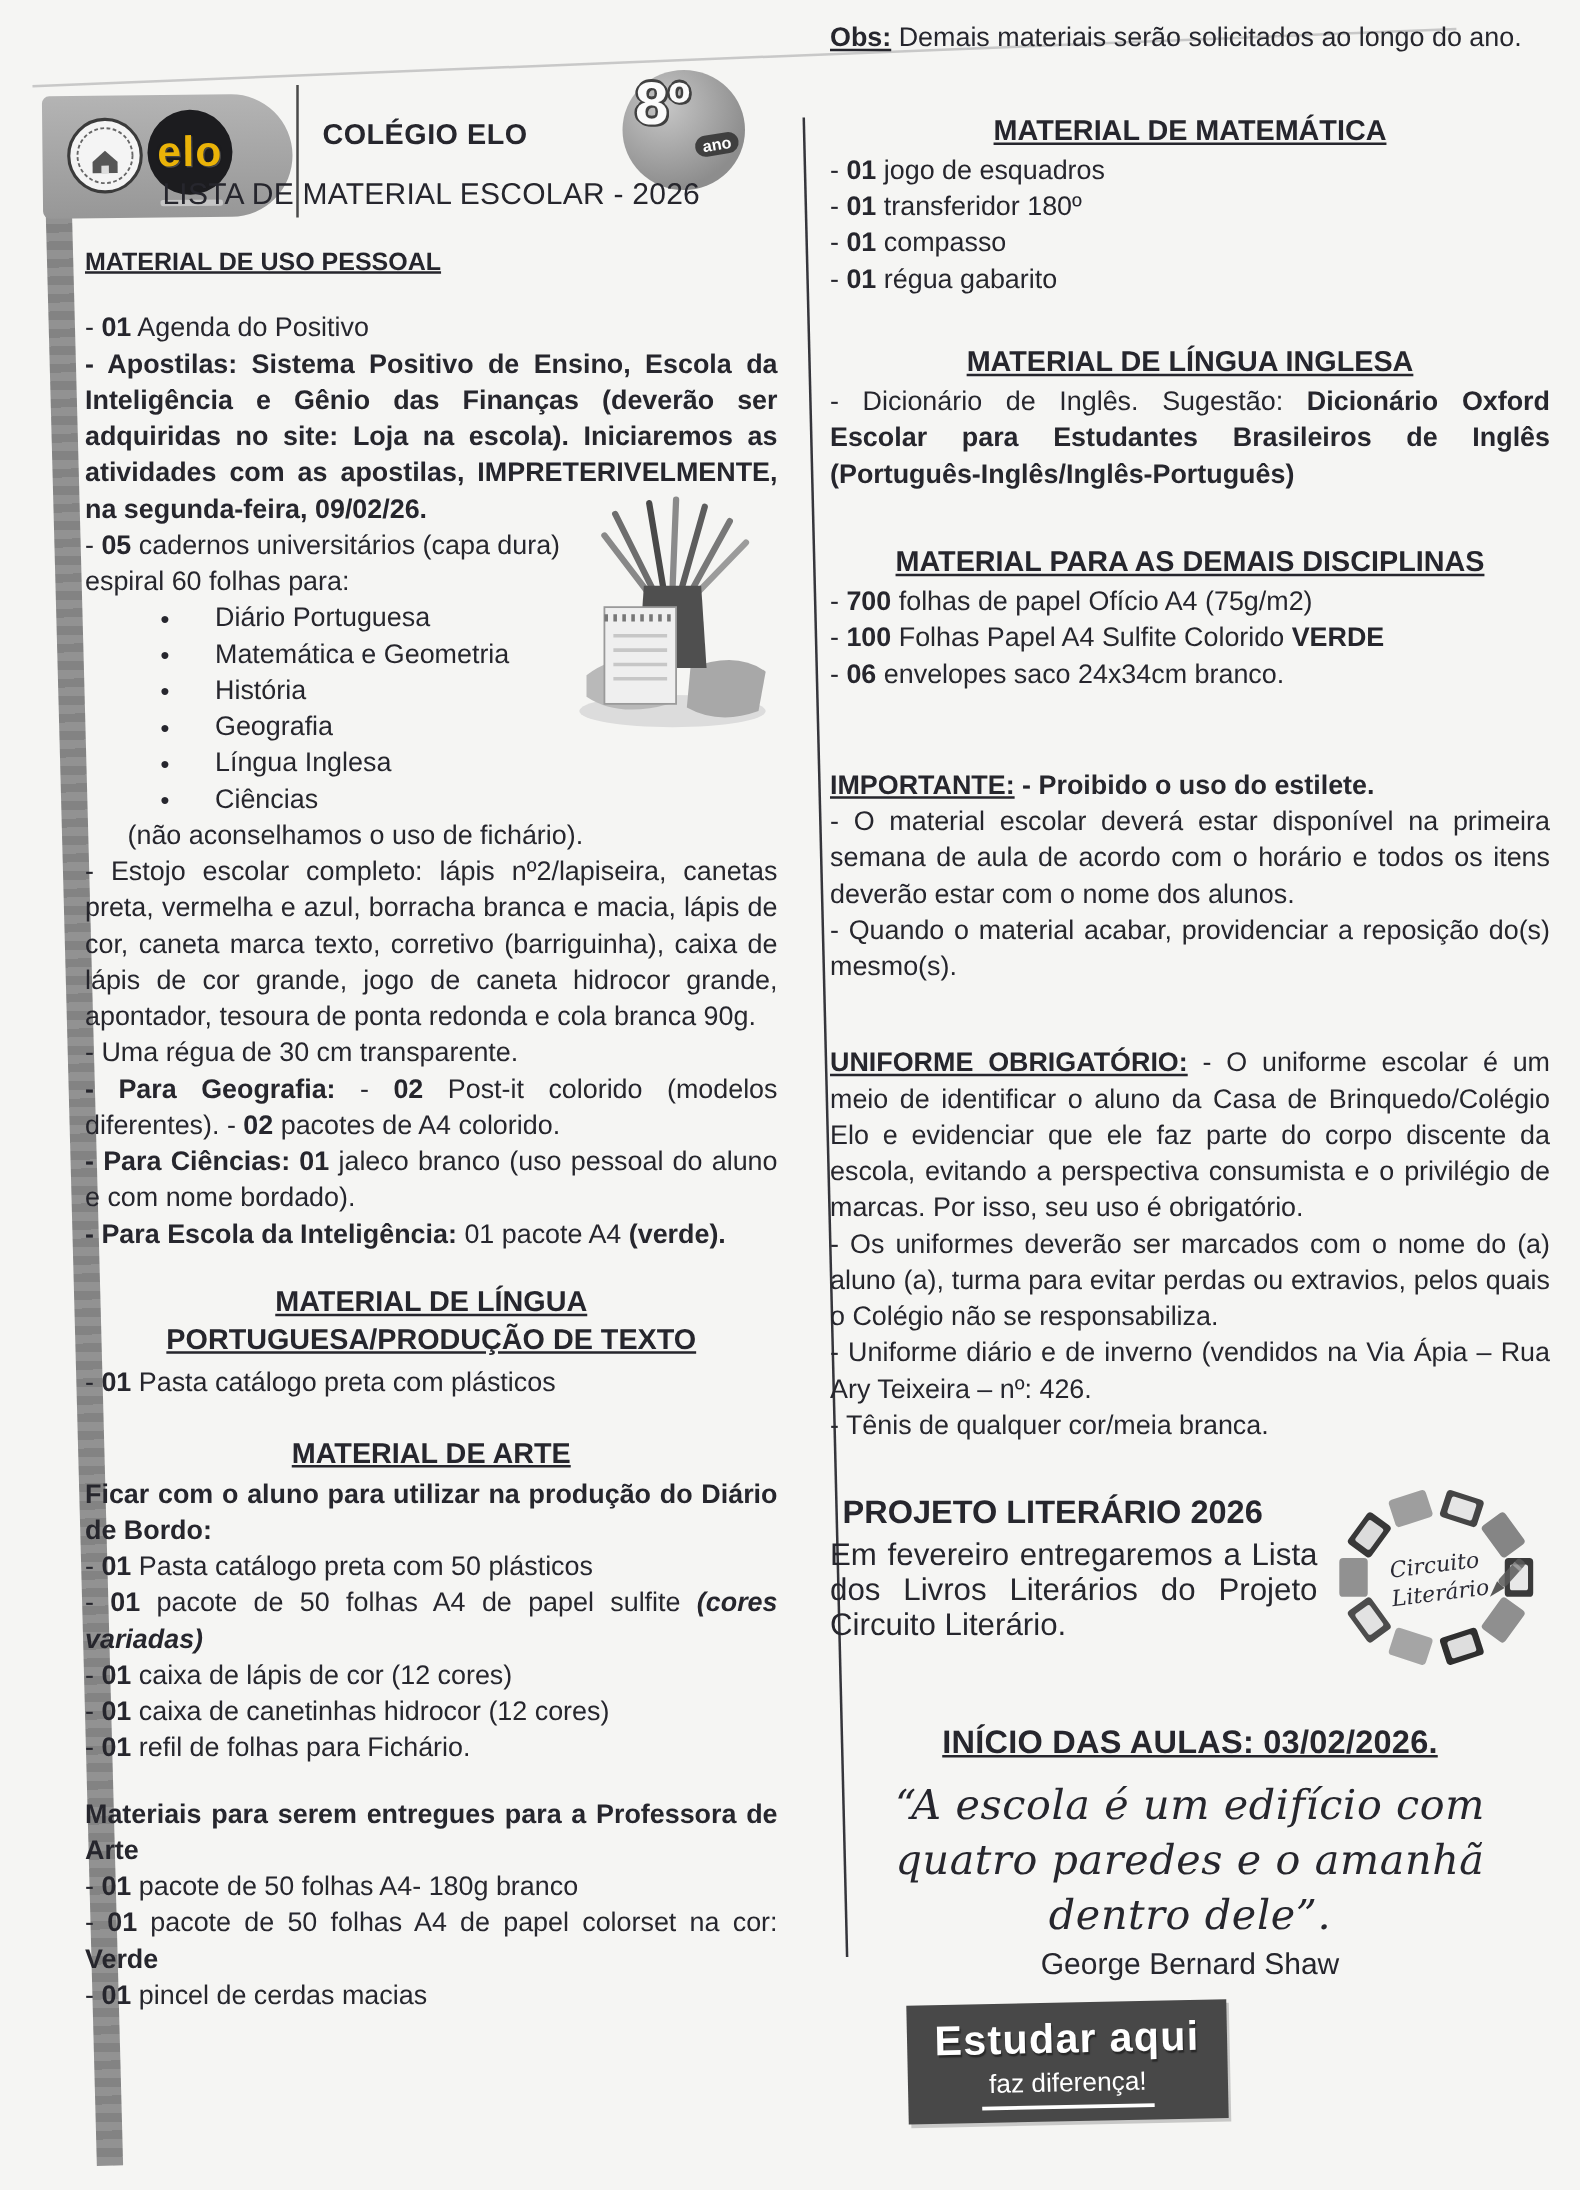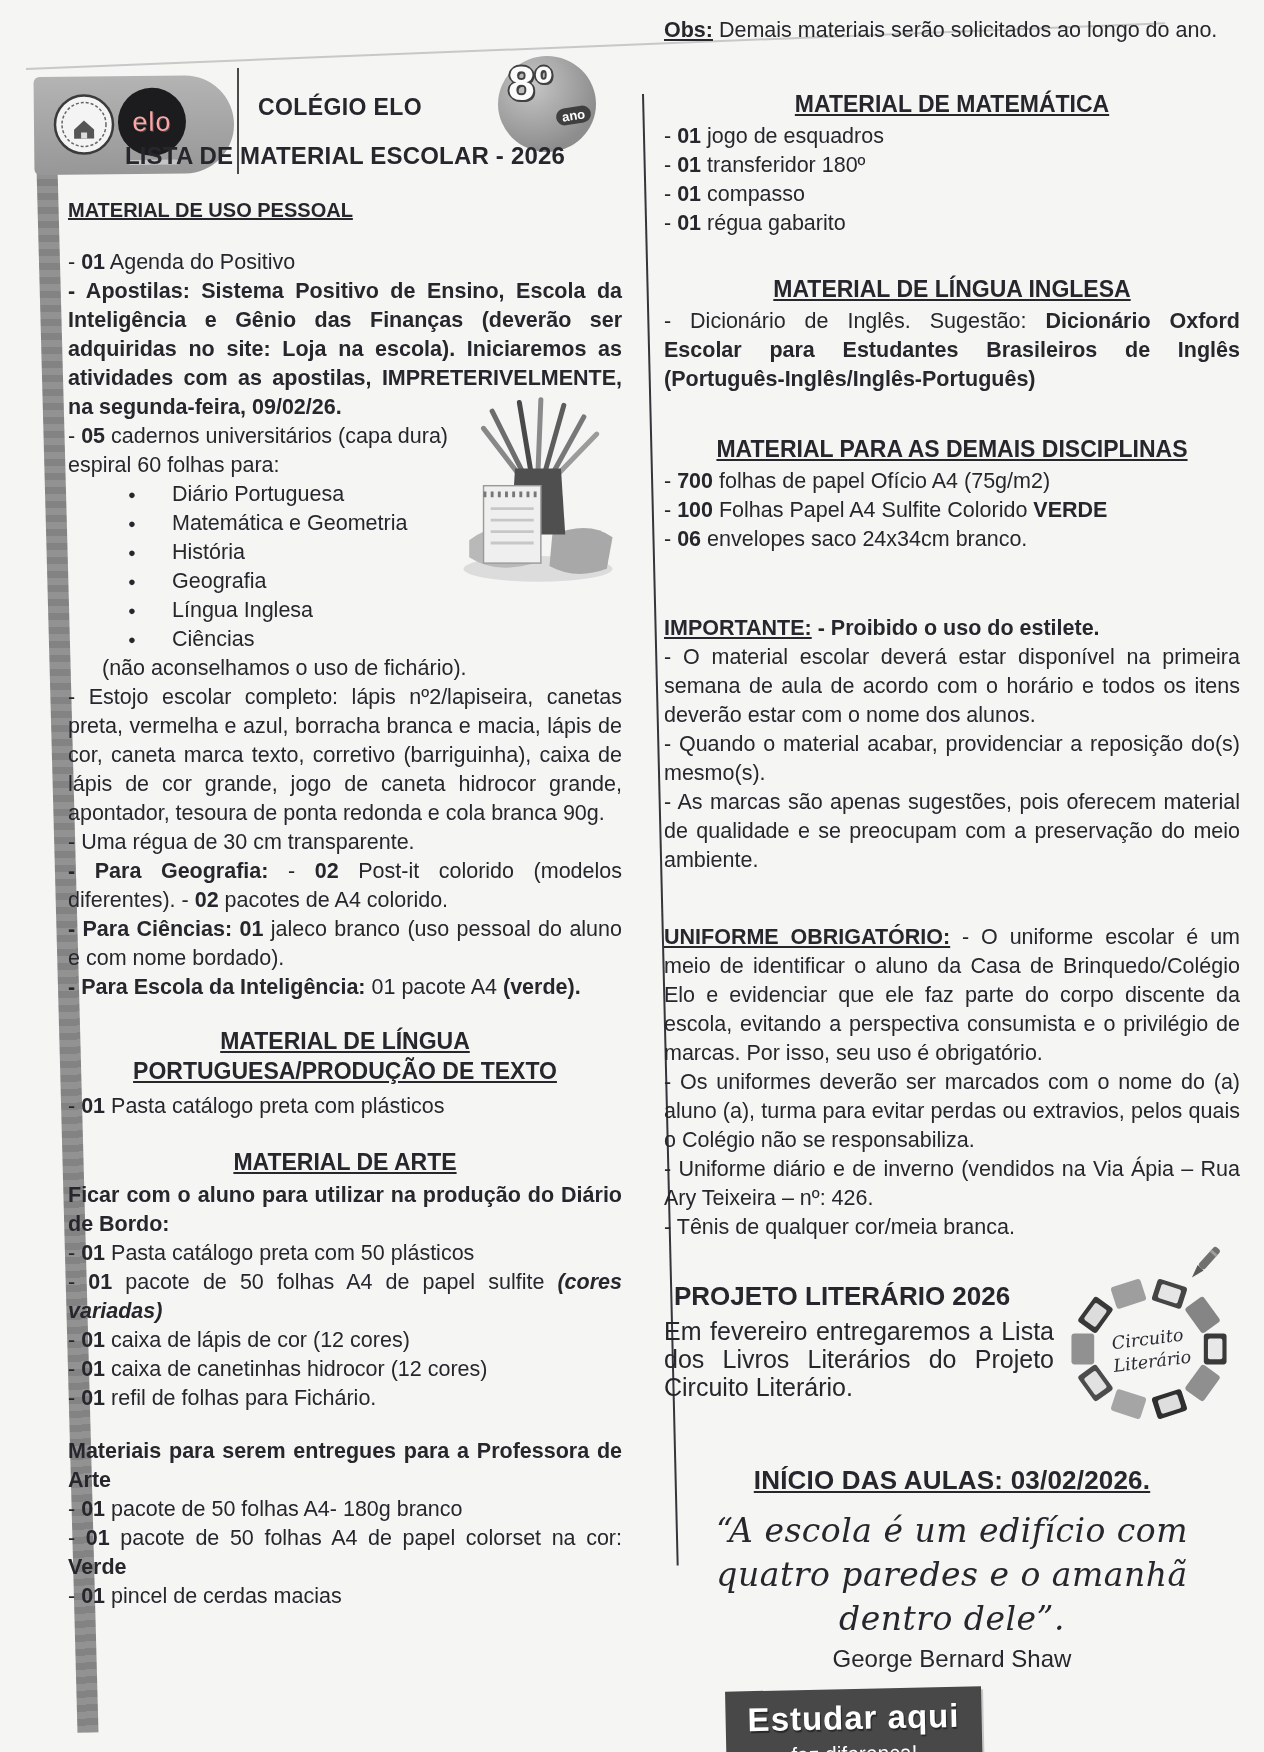--- a/index.html
+++ b/index.html
@@ -19,31 +19,31 @@
     transform:rotate(-1.5deg);transform-origin:top center;}
   .divider{position:absolute;left:642px;top:94px;width:2px;height:1472px;background:#35353b;transform:rotate(-1.35deg);transform-origin:top center}
 
   
   .ribbon{position:absolute;left:34px;top:76px;width:200px;height:98px;border-radius:6px 50px 50px 6px;
     background:linear-gradient(180deg,#b4b4b4,#979797);transform:rotate(-.6deg);}
   .ribbon-line{position:absolute;left:237px;top:68px;width:2px;height:106px;background:#4a4a4a}
   .seal{position:absolute;left:18px;top:16px;width:64px;height:64px}
   .elo-mark{position:absolute;left:84px;top:12px;width:68px;height:68px;background:#1c1c1f;border-radius:50%;
     display:flex;align-items:center;justify-content:center}
-  .elo-word{color:#fca5a5;font-weight:400;font-size:27px;letter-spacing:1px;
+  .elo-word{color:#eab308;font-weight:700;font-size:34px;letter-spacing:1px;
     text-shadow:0 0 2px #1c1c1f, 1px 1px 0 #555}
   .elo-sub{position:absolute;left:94px;top:84px;width:50px;height:5px;background:#d3d3d3;opacity:.75;border-radius:2px}
   .school-name{position:absolute;left:228px;top:94px;width:224px;text-align:center;font-size:23px;font-weight:700;letter-spacing:.4px}
   .grade-badge{position:absolute;left:498px;top:56px;width:98px;height:96px;border-radius:50%;
     background:radial-gradient(circle at 35% 30%,#c6c6c6,#8d8d8d 72%);}
   .grade-number{position:absolute;left:10px;top:4px;font-size:48px;font-weight:700;color:#fbfbfb;line-height:1;
     text-shadow:-2px 0 0 #414141,2px 0 0 #414141,0 -2px 0 #414141,0 2px 0 #414141,2px 2px 0 #414141;}
   .grade-word{position:absolute;right:5px;bottom:28px;background:#3f3f3f;color:#fff;font-size:13px;font-weight:700;
     padding:1px 6px;border-radius:9px;transform:rotate(-9deg)}
-  .doc-title{position:absolute;left:58px;top:142px;width:574px;text-align:center;font-weight:700;font-size:24px;letter-spacing:.2px}
+  .doc-title{position:absolute;left:58px;top:142px;width:574px;text-align:center;font-weight:400;font-size:24px;letter-spacing:.2px}
 
   
   .col-left{position:absolute;left:68px;top:196px;width:554px;font-size:21.5px;line-height:29px;}
   .col-right{position:absolute;left:664px;top:16px;width:576px;font-size:21.5px;line-height:29px;}
 
   .heading-left{font-weight:700;text-decoration:underline;font-size:20px;margin:0 0 23px;}
   .heading-center{font-weight:700;text-decoration:underline;font-size:23px;text-align:center;line-height:30px;margin:4px;}
   .para{text-align:justify;margin:0;}
   .item-line{text-align:left;margin:0;}
   .narrow{width:424px;text-align:left;}
@@ -199,21 +199,20 @@
         <div class="item-line"><span>- </span><span class="b">700</span><span> folhas de papel Ofício A4 (75g/m2)</span></div>
         <div class="item-line"><span>- </span><span class="b">100</span><span> Folhas Papel A4 Sulfite Colorido </span><span class="b">VERDE</span></div>
         <div class="item-line"><span>- </span><span class="b">06</span><span> envelopes saco 24x34cm branco.</span></div>
       </div>
 
     <div class="sec-imp">
       <div class="para"><span class="b u">IMPORTANTE:</span><span class="b"> - Proibido o uso do estilete.</span></div>
       <div>
           <div class="para"><span>- O material escolar deverá estar disponível na primeira semana de aula de acordo com o horário e todos os itens deverão estar com o nome dos alunos.</span></div>
           <div class="para"><span>- Quando o material acabar, providenciar a reposição do(s) mesmo(s).</span></div>
-          <div class="para"><span>- As marcas são apenas sugestões, pois oferecem material de qualidade e se preocupam com a preservação do meio ambiente.</span></div>
         </div>
     </div>
 
     <div class="sec-uni">
       <div class="para"><span class="b u">UNIFORME OBRIGATÓRIO:</span><span> - O uniforme escolar é um meio de identificar o aluno da Casa de Brinquedo/Colégio Elo e evidenciar que ele faz parte do corpo discente da escola, evitando a perspectiva consumista e o privilégio de marcas. Por isso, seu uso é obrigatório.</span></div>
       <div>
           <div class="para"><span>- Os uniformes deverão ser marcados com o nome do (a) aluno (a), turma para evitar perdas ou extravios, pelos quais o Colégio não se responsabiliza.</span></div>
           <div class="para"><span>- Uniforme diário e de inverno (vendidos na Via Ápia – Rua Ary Teixeira – nº: 426.</span></div>
           <div class="para"><span>- Tênis de qualquer cor/meia branca.</span></div>
         </div>

